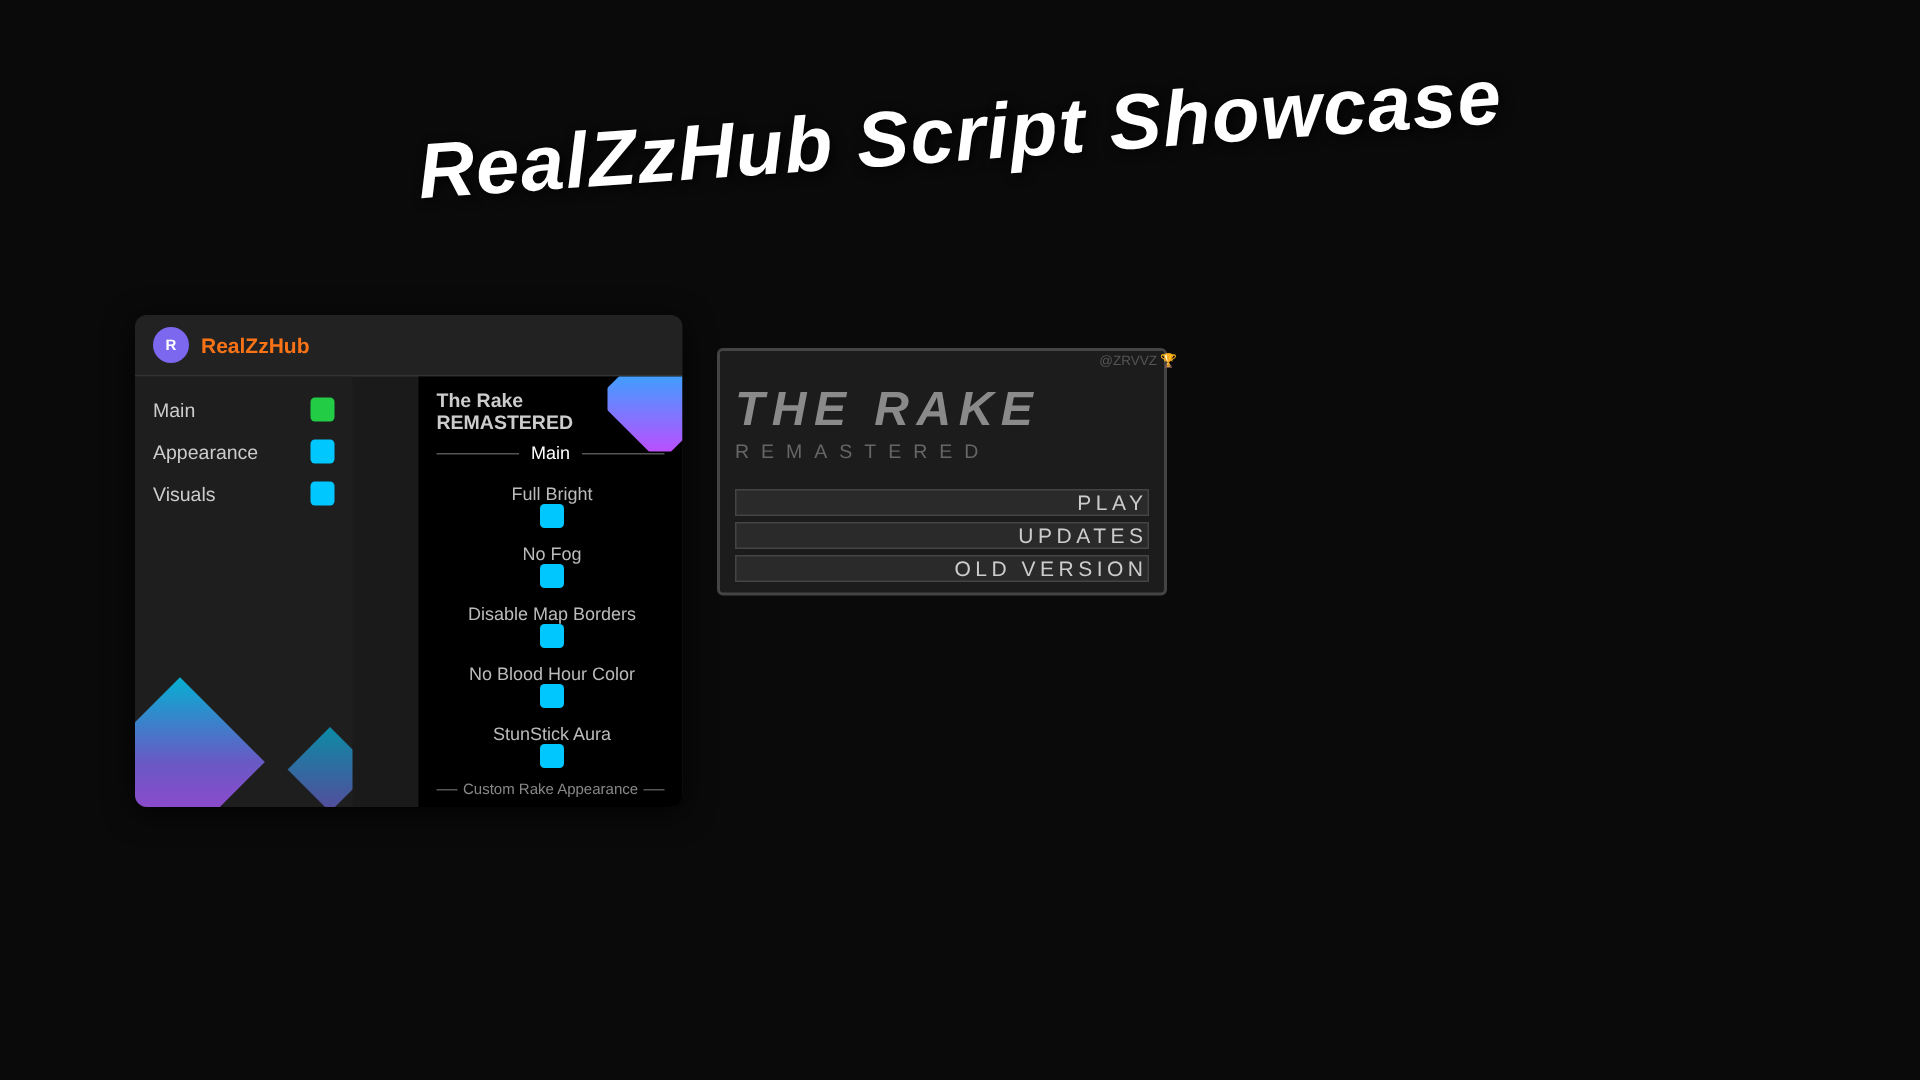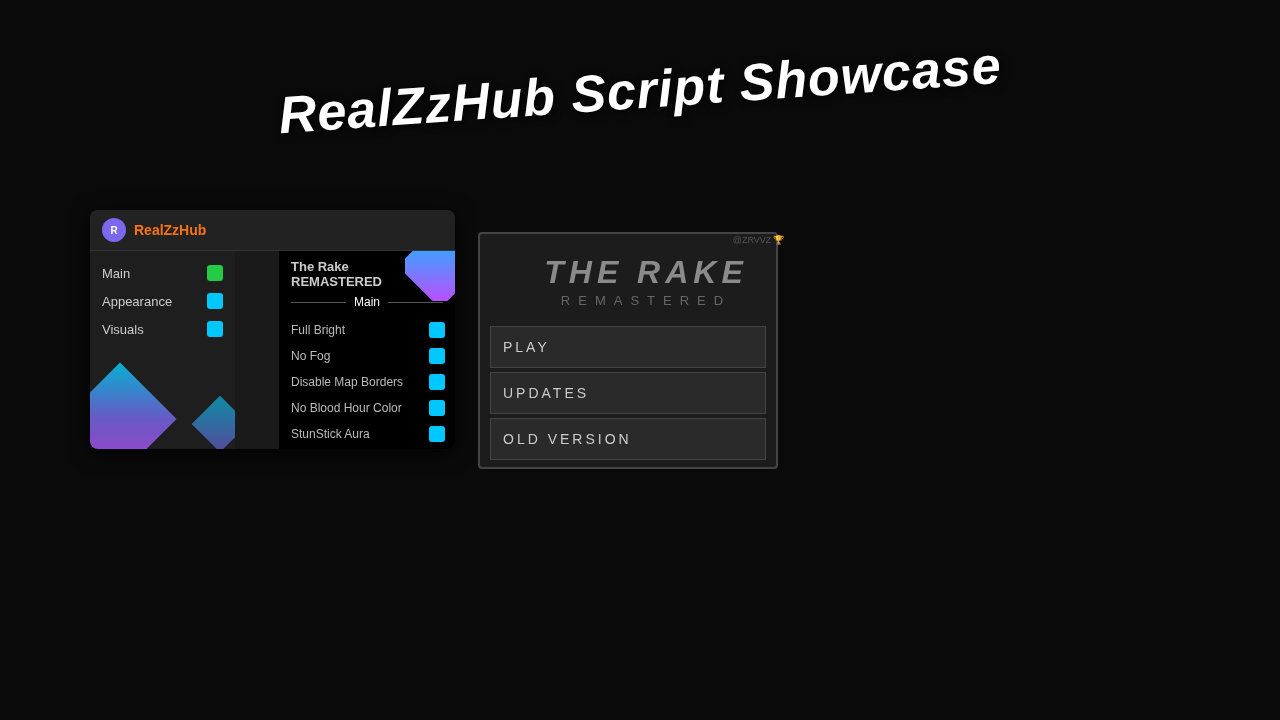--- a/index.html
+++ b/index.html
@@ -198,20 +198,21 @@
       padding: 2px 0;
     }
 
     .gui-option-row {
       display: flex;
       align-items: center;
       justify-content: space-between;
       padding: 5px 10px 5px 12px;
       color: #bbb;
       font-size: 12px;
+      flex-direction: column;
     }
 
     .toggle-cyan-sm {
       width: 16px;
       height: 16px;
       background: #00c8ff;
       border-radius: 3px;
       flex-shrink: 0;
     }
 
@@ -241,23 +242,22 @@
       left: 478px;
       width: 300px;
       background: #1c1c1c;
       border: 2px solid #444;
       border-radius: 4px;
       overflow: hidden;
     }
 
     .game-title-area {
       padding: 20px 10px 14px;
-      text-align: center;
+      text-align: left;
       background: #1c1c1c;
-      margin-left: 36px;
     }
 
     .game-title-main {
       color: #8a8a8a;
       font-size: 32px;
       font-weight: 900;
       letter-spacing: 5px;
       text-transform: uppercase;
       font-style: italic;
     }
@@ -267,28 +267,27 @@
       font-size: 13px;
       letter-spacing: 8px;
       text-transform: uppercase;
       margin-top: 2px;
     }
 
     .game-button {
       display: block;
       width: calc(100% - 20px);
       margin: 4px 10px;
-      padding: 12px;
       background: #2a2a2a;
       border: 1px solid #444;
       color: #ccc;
       font-size: 14px;
       letter-spacing: 3px;
       text-transform: uppercase;
-      text-align: left;
+      text-align: right;
       cursor: pointer;
       font-family: Arial, sans-serif;
     }
 
     .game-button:last-child {
       margin-bottom: 7px;
     }
 
     .watermark {
       position: absolute;
@@ -365,20 +364,25 @@
         <div class="gui-option-row">
           <span>No Blood Hour Color</span>
           <div class="toggle-cyan-sm"></div>
         </div>
 
         <div class="gui-option-row">
           <span>StunStick Aura</span>
           <div class="toggle-cyan-sm"></div>
         </div>
 
+        <div class="gui-divider-row">
+          <div class="gui-divider-line"></div>
+          <span class="gui-divider-text">Custom Rake Appearance</span>
+          <div class="gui-divider-line"></div>
+        </div>
 
       </div>
 
     </div>
 
   </div>
 
 </div>
 
 <div class="game-panel">

